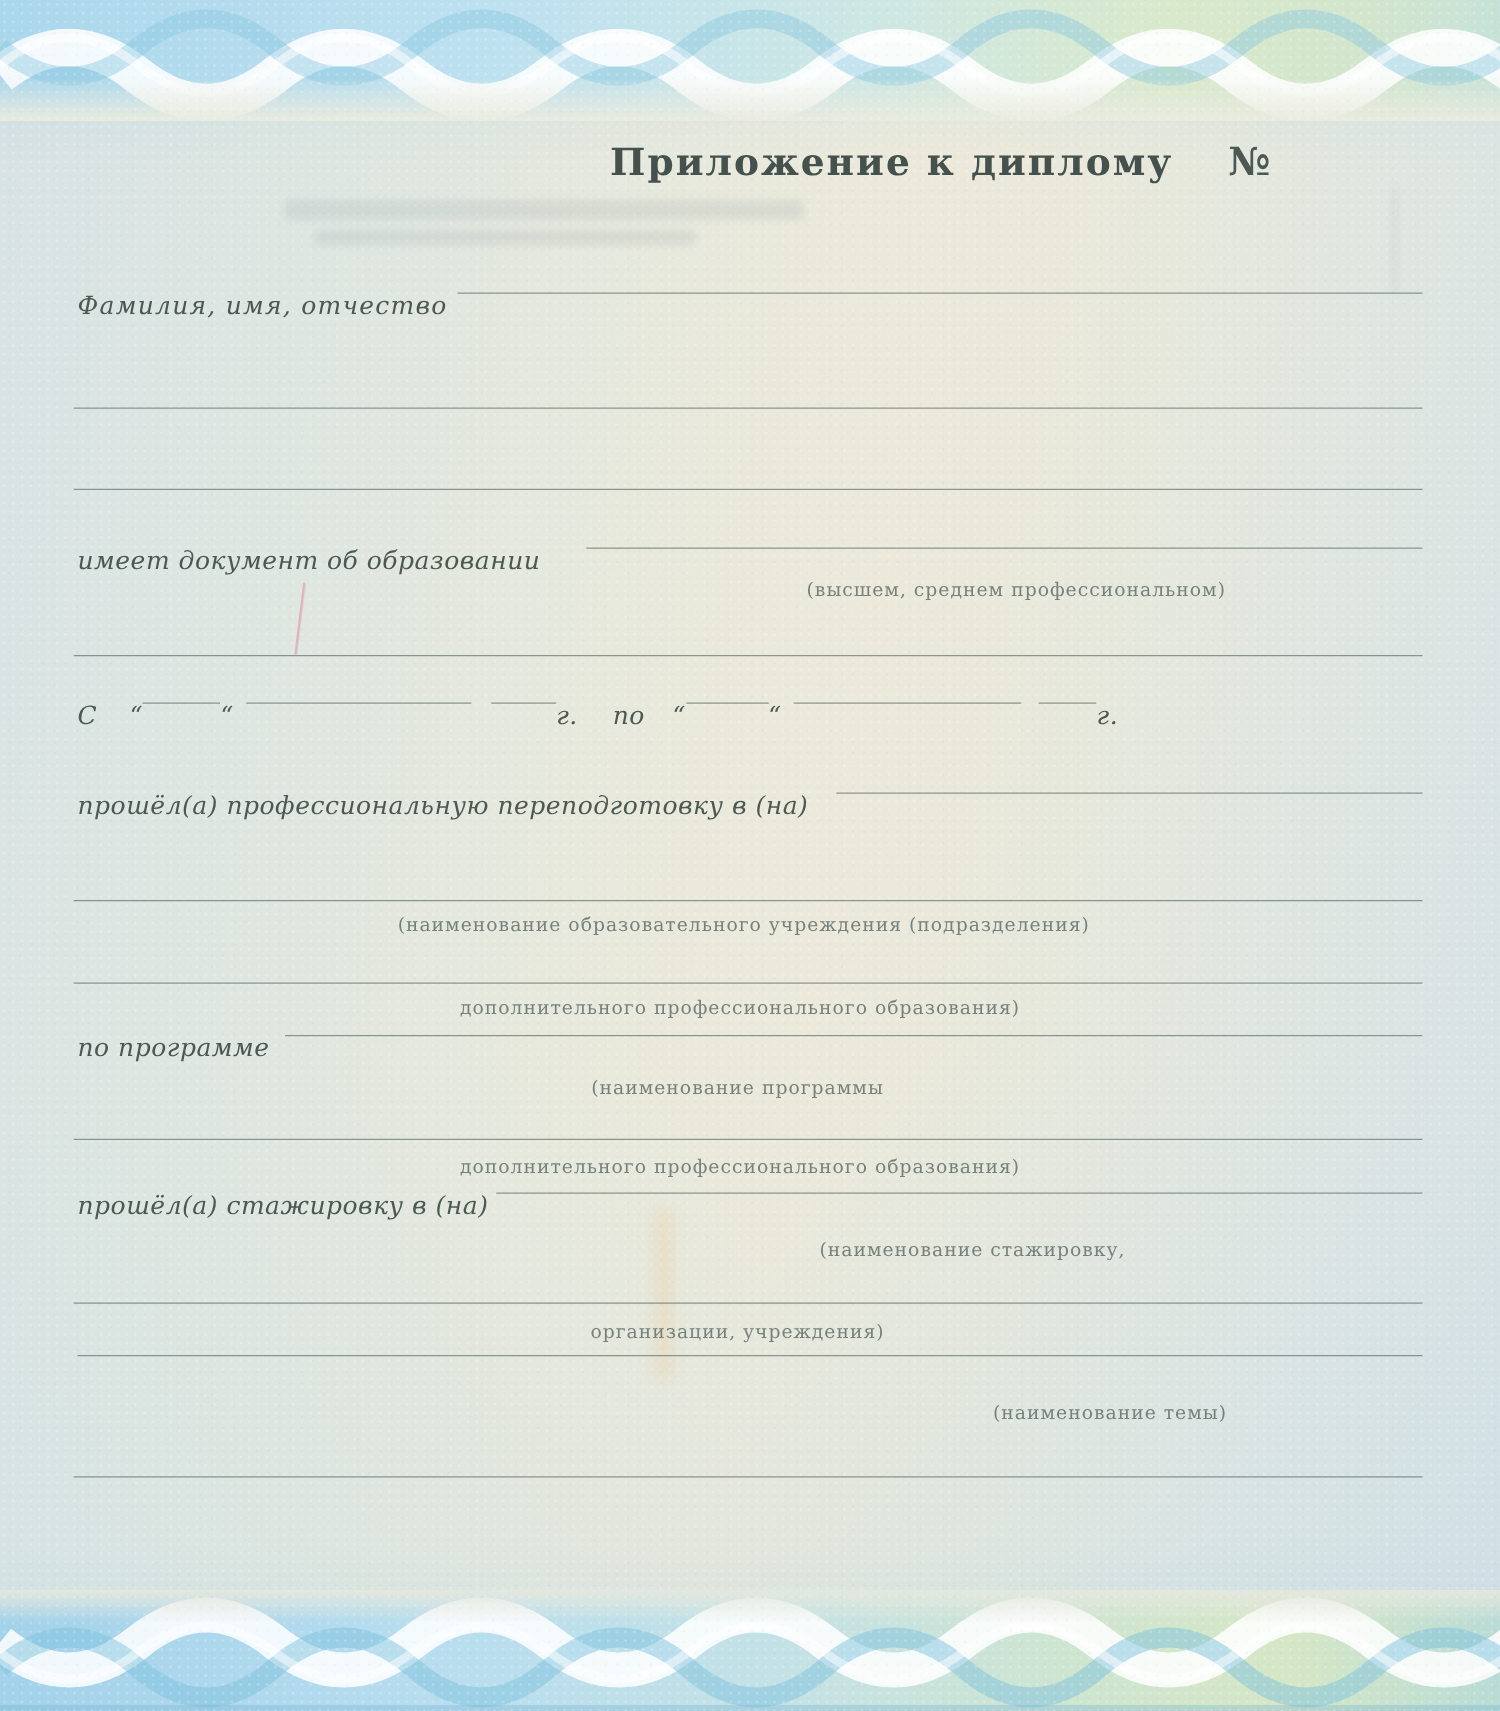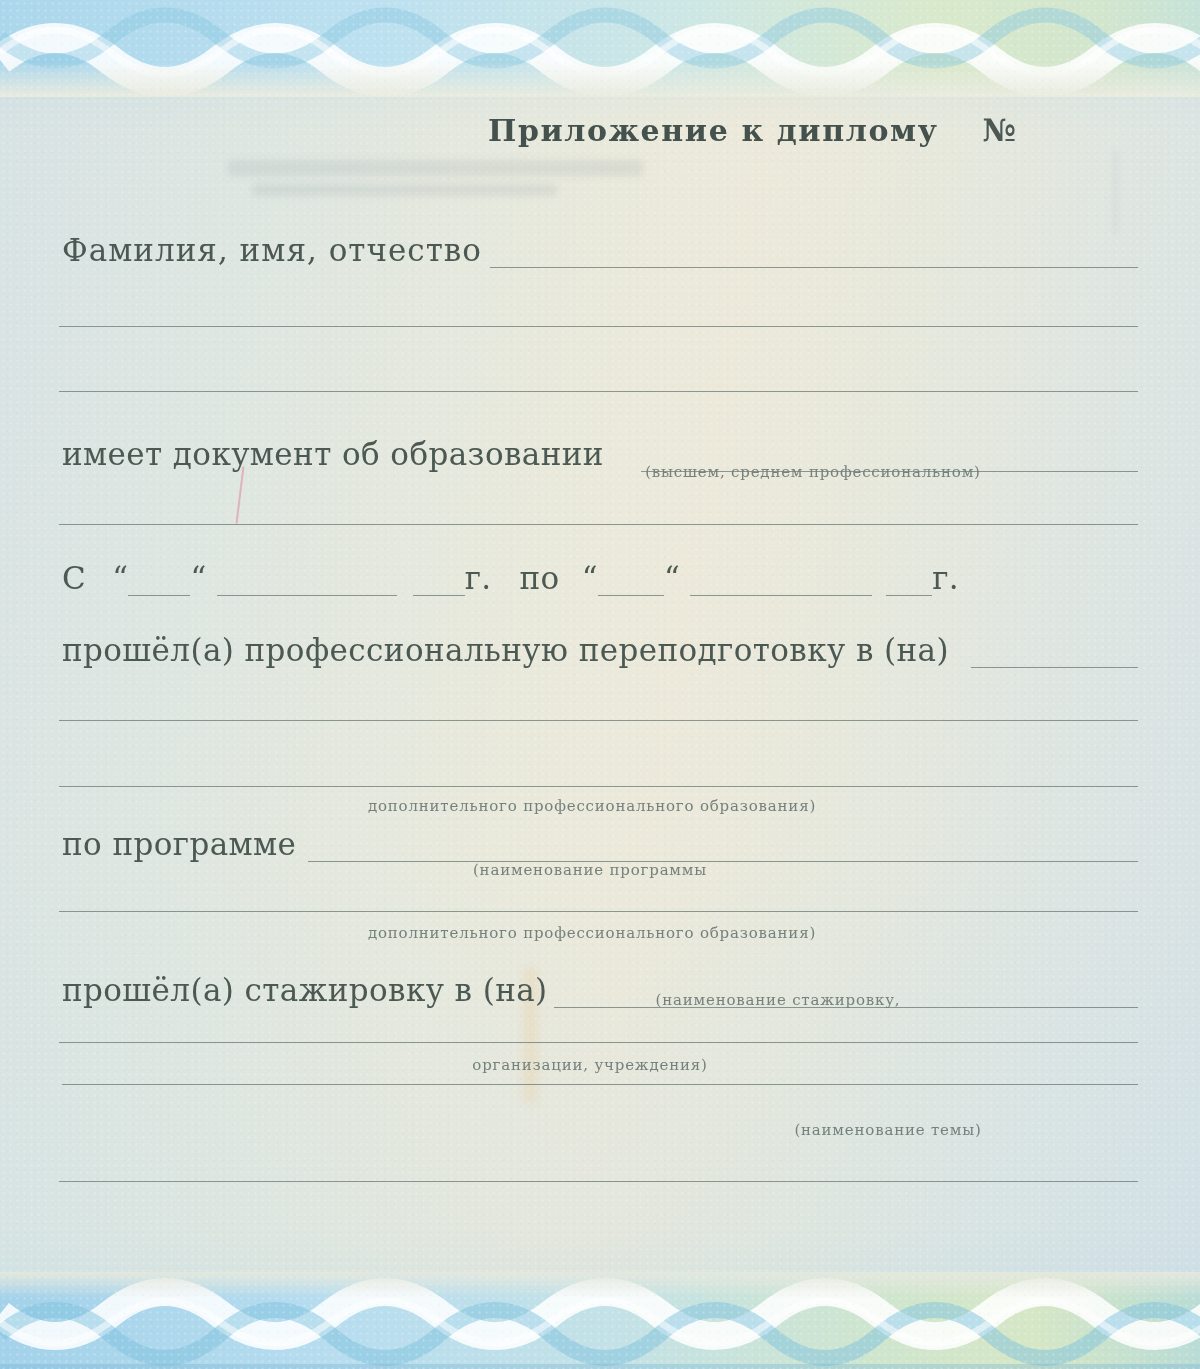--- a/index.html
+++ b/index.html
@@ -31,22 +31,22 @@
   .border-bottom{ top:1272px; height:97px; }
   .border-band svg{ display:block; }
 
   
   .title-row{ position:absolute; top:112px; left:488px; display:flex; align-items:baseline; white-space:nowrap; }
   .title-text{ font-size:30px; font-weight:700; letter-spacing:1.6px; color:#44514d; }
   .title-no{ font-size:31px; font-weight:700; color:#4b5854; margin-left:44px; }
 
   
   .frow{
-    position:absolute; left:62px; right:62px; display:flex; align-items:flex-end;
-    font-size:31px; color:#4c5953; white-space:nowrap; letter-spacing:.4px;
+    position:absolute; left:62px; right:62px; display:flex; align-items:flex-start;
+    font-size:20px; color:#4c5953; white-space:nowrap; letter-spacing:.4px;font-style:italic;
   }
   .frow .lbl{ margin-right:8px; }
   .fill{ flex:1; height:3px; border-bottom:1.4px solid rgba(102,116,112,.72); }
   .ul{ display:inline-block; height:3px; border-bottom:1.4px solid rgba(102,116,112,.72); }
   .hr{ position:absolute; left:59px; right:62px; border-top:1.4px solid rgba(102,116,112,.72); }
   .cap{
     position:absolute; transform:translateX(-50%); white-space:nowrap;
     font-size:15px; color:#75817c; letter-spacing:.8px;text-align:right;
   }
   .sp{ display:inline-block; }
@@ -170,33 +170,34 @@
       <span class="sp" style="width:14px;"></span>
       <span class="ul" style="width:46px;"></span>
       <span>г.</span>
     </div>
 
     <div class="frow" style="top:632px;">
       <span class="lbl" style="margin-right:22px;">прошёл(а) профессиональную переподготовку в (на)</span>
       <span class="fill"></span>
     </div>
     <div class="hr" style="top:720px;"></div>
+    <div class="cap" style="left:595px; top:731px;">(наименование образовательного учреждения (подразделения)</div>
     <div class="hr" style="top:786px;"></div>
     <div class="cap" style="left:592px; top:797px;">дополнительного профессионального образования)</div>
 
     <div class="frow" style="top:826px;">
       <span class="lbl" style="margin-right:12px;">по программе</span>
       <span class="fill"></span>
     </div>
     <div class="cap" style="left:590px; top:861px;">(наименование программы</div>
     <div class="hr" style="top:911px;"></div>
     <div class="cap" style="left:592px; top:924px;">дополнительного профессионального образования)</div>
 
     <div class="frow" style="top:952px;">
-      <span class="lbl" style="margin-right:6px;margin-top:20px;">прошёл(а) стажировку в (на)</span>
+      <span class="lbl" style="margin-right:6px;">прошёл(а) стажировку в (на)</span>
       <span class="fill"></span>
     </div>
     <div class="cap" style="left:778px; top:991px;">(наименование стажировку,</div>
     <div class="hr" style="top:1042px;"></div>
     <div class="cap" style="left:590px; top:1056px;">организации, учреждения)</div>
 
     <div class="frow" style="top:1082px;">
       <span class="fill"></span>
     </div>
     <div class="cap" style="left:888px; top:1121px;">(наименование темы)</div>

